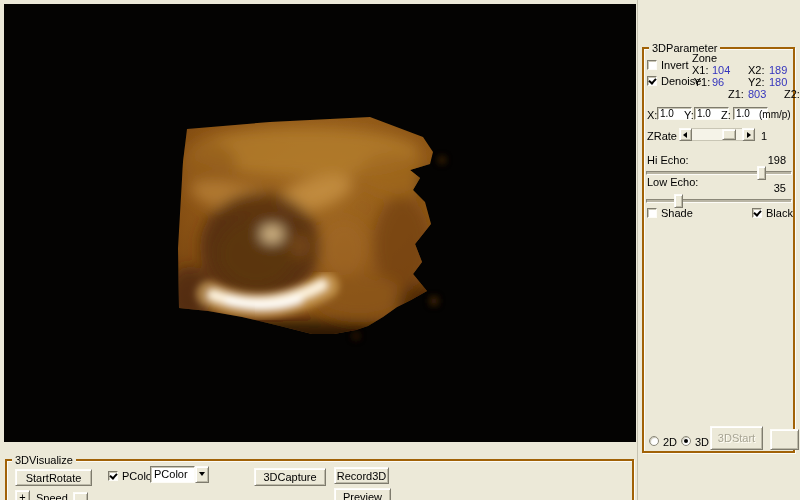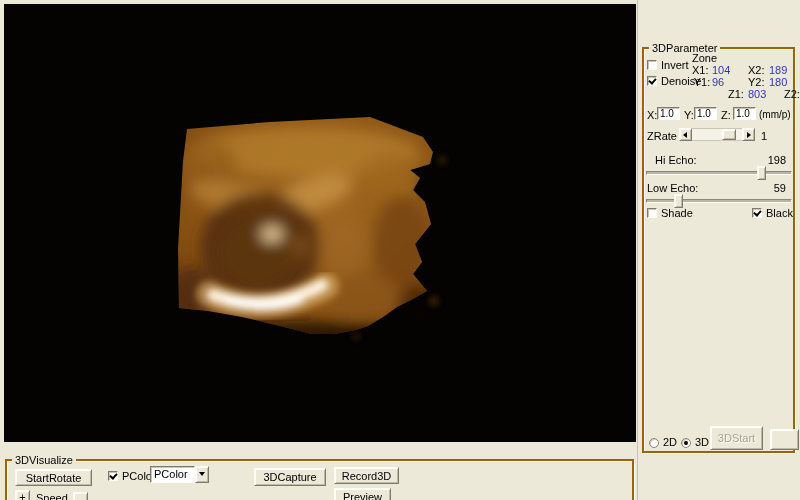--- a/index.html
+++ b/index.html
@@ -46,38 +46,38 @@
   }
   .btn:disabled{color:#a7a493;text-shadow:1px 1px 0 #fffdf5;}
   .sunken{
     background:#fff;
     border:1px solid #7e7b6d;
     border-bottom-color:#fdfcf7;border-right-color:#fdfcf7;
     box-shadow:inset 1px 1px 0 #c9c6b5;
     box-sizing:border-box;
   }
   input.field{
-    position:absolute;width:23px;height:13px;
+    position:absolute;width:35px;height:13px;
     font-family:"Liberation Sans", sans-serif;font-size:10px;
     padding:0 0 0 2px;outline:none;
   }
   .lbl{position:absolute;white-space:nowrap;line-height:12px;}
   .val-blue{color:#3434bd;}
   
   .checkbox{position:absolute;display:flex;align-items:center;gap:4px;}
   .checkbox .box{
     width:10px;height:10px;flex:none;background:#fff;
     border:1px solid #7e7b6d;border-bottom-color:#fdfcf7;border-right-color:#fdfcf7;
     box-shadow:inset 1px 1px 0 #c9c6b5;
     box-sizing:border-box;position:relative;
   }
   .checkbox .tick{display:none;position:absolute;left:1px;top:1px;width:5px;height:3px;
     border-left:2px solid #000;border-bottom:2px solid #000;transform:rotate(-48deg);}
   .checkbox.on .tick{display:block;}
-  .radio{position:absolute;display:flex;align-items:flex-end;gap:4px;}
+  .radio{position:absolute;display:flex;align-items:flex-start;gap:4px;}
   .radio .circle{
     width:10px;height:10px;flex:none;border-radius:50%;background:#fff;
     border:1px solid #8a8778;box-shadow:inset 1px 1px 1px #c9c6b5;
     box-sizing:border-box;position:relative;
   }
   .radio .dot{display:none;position:absolute;left:2px;top:2px;width:4px;height:4px;border-radius:50%;background:#000;}
   .radio.on .dot{display:block;}
   
   .slider{position:absolute;height:14px;}
   .slider .track{
@@ -228,29 +228,29 @@
         </button>
       <div class="sb-track">
         <div class="sb-thumb" style="left:30px;"></div>
       </div>
       <button class="sb-btn">
           <i class="arr arr-r"></i>
         </button>
     </div>
     <span class="lbl" style="left:117px;top:81px;">1</span>
 
-    <span class="lbl" style="left:3px;top:105px;margin-left:8px;">Hi Echo:</span>
+    <span class="lbl" style="left:3px;top:105px;">Hi Echo:</span>
     <span class="lbl" style="right:7px;top:105px;">198</span>
     <div class="slider" style="left:2px;top:117px;width:146px;">
       <div class="track"></div>
       <div class="thumb" style="left:76%;"></div>
     </div>
 
-    <span class="lbl" style="left:3px;top:133px;">Low Echo:</span>
-    <span class="lbl" style="right:7px;top:133px;">59</span>
+    <span class="lbl" style="left:3px;top:127px;">Low Echo:</span>
+    <span class="lbl" style="right:7px;top:133px;">35</span>
     <div class="slider" style="left:2px;top:145px;width:146px;">
       <div class="track"></div>
       <div class="thumb" style="left:19%;"></div>
     </div>
 
     <span class="checkbox" style="left:3px;top:158px;">
       <span class="box"></span>
       <span>Shade</span>
     </span>
     <span class="checkbox on" style="left:108px;top:158px;">
@@ -290,15 +290,15 @@
     <span>PColor</span>
   </span>
   <div class="combo" style="left:143px;top:5px;">
     <span class="combo-field">PColor</span>
     <button class="combo-btn">
         <i class="arr arr-d"></i>
       </button>
   </div>
 
   <button class="btn" style="left:247px;top:7px;width:72px;height:18px;">3DCapture</button>
-  <button class="btn" style="left:327px;top:6px;width:65px;height:17px;">Record3D</button>
+  <button class="btn" style="left:327px;top:6px;width:55px;height:17px;">Record3D</button>
   <button class="btn" style="left:327px;top:27px;width:57px;height:17px;">Preview</button>
 </div>
 
 </body></html>

